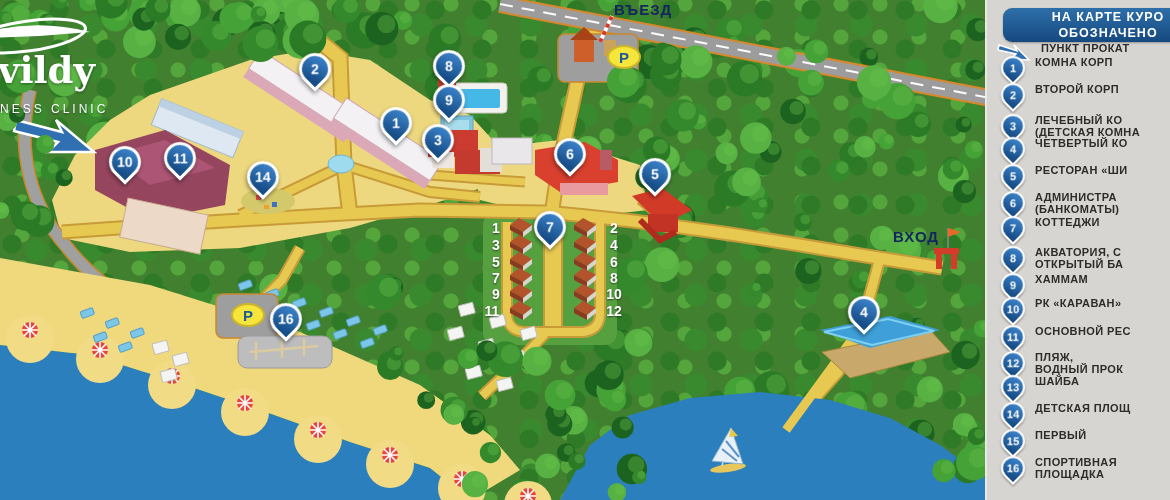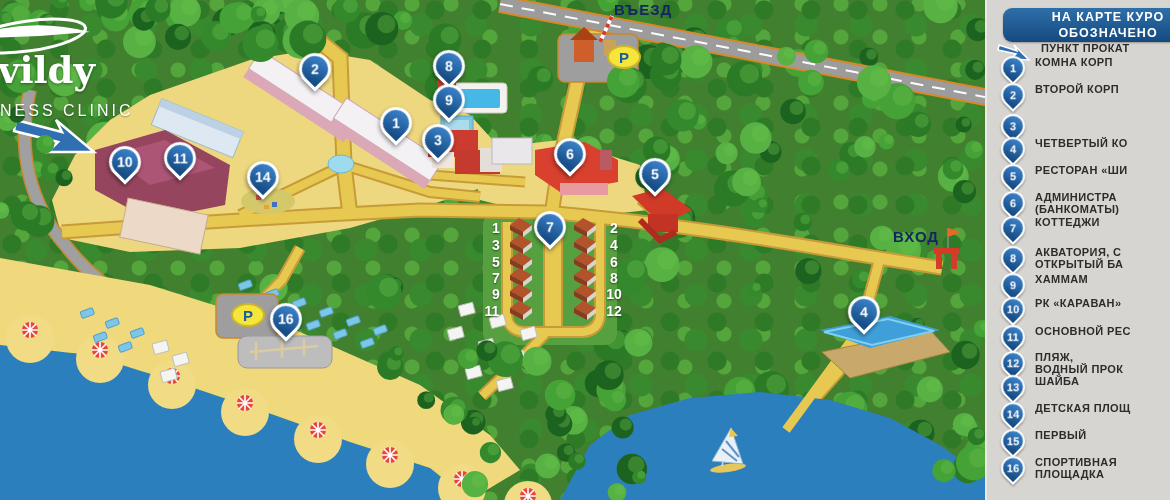--- a/index.html
+++ b/index.html
@@ -26,21 +26,21 @@
         text-shadow:0 1px 2px rgba(0,0,0,.55);width:20px;text-align:center;}
   .psign{position:absolute;z-index:21;width:34px;height:24px;border-radius:50%;
          background:#f6e53a;border:2px solid #cdb529;box-sizing:border-box;
          display:flex;align-items:center;justify-content:center;
          color:#1a5c9c;font-weight:bold;font-size:15px;}
 
   
   .logo{position:absolute;left:0;top:10px;z-index:25;color:#fff;}
   .logo-name{position:absolute;left:-2px;top:42px;font-family:"DejaVu Serif",serif;
              font-weight:bold;font-size:37px;line-height:1;text-shadow:0 1px 3px rgba(0,0,0,.4);}
-  .logo-sub{position:absolute;left:0;top:92px;font-size:16px;letter-spacing:3px;white-space:nowrap;
+  .logo-sub{position:absolute;left:0;top:92px;font-size:12px;letter-spacing:3px;white-space:nowrap;
             text-shadow:0 1px 2px rgba(0,0,0,.4);}
 
   
   .panel{position:absolute;left:985px;top:0;width:185px;height:500px;z-index:40;
          background:#d7d5d2;border-left:2px solid #e9e8e6;box-sizing:border-box;}
   .panel-header{position:absolute;left:16px;top:8px;width:210px;height:34px;
         background:linear-gradient(180deg,#2e6fa9,#15497f);border-radius:9px;
         color:#fff;font-weight:bold;font-size:12.5px;letter-spacing:1px;line-height:1.3;
         display:flex;align-items:center;justify-content:center;text-align:center;
         white-space:pre-line;box-shadow:0 1px 2px rgba(0,0,0,.3);}
@@ -827,20 +827,22 @@
     <div class="lrow" style="top:83px;">
         <div class="lpin">
           <span>2</span>
         </div>
         <div class="llabel">ВТОРОЙ КОРП</div>
       </div>
     <div class="lrow" style="top:114px;">
         <div class="lpin">
           <span>3</span>
         </div>
+        <div class="llabel">ЛЕЧЕБНЫЙ КО
+(ДЕТСКАЯ КОМНА</div>
       </div>
     <div class="lrow" style="top:137px;">
         <div class="lpin">
           <span>4</span>
         </div>
         <div class="llabel">ЧЕТВЕРТЫЙ КО</div>
       </div>
     <div class="lrow" style="top:164px;">
         <div class="lpin">
           <span>5</span>

